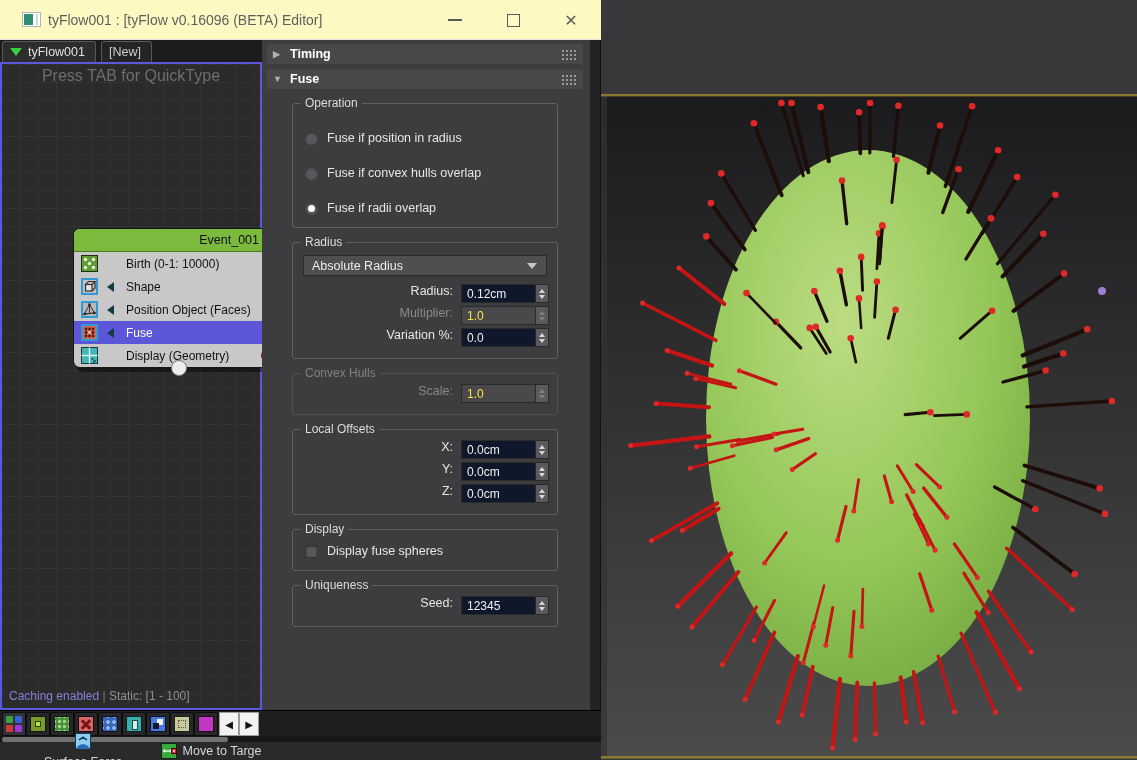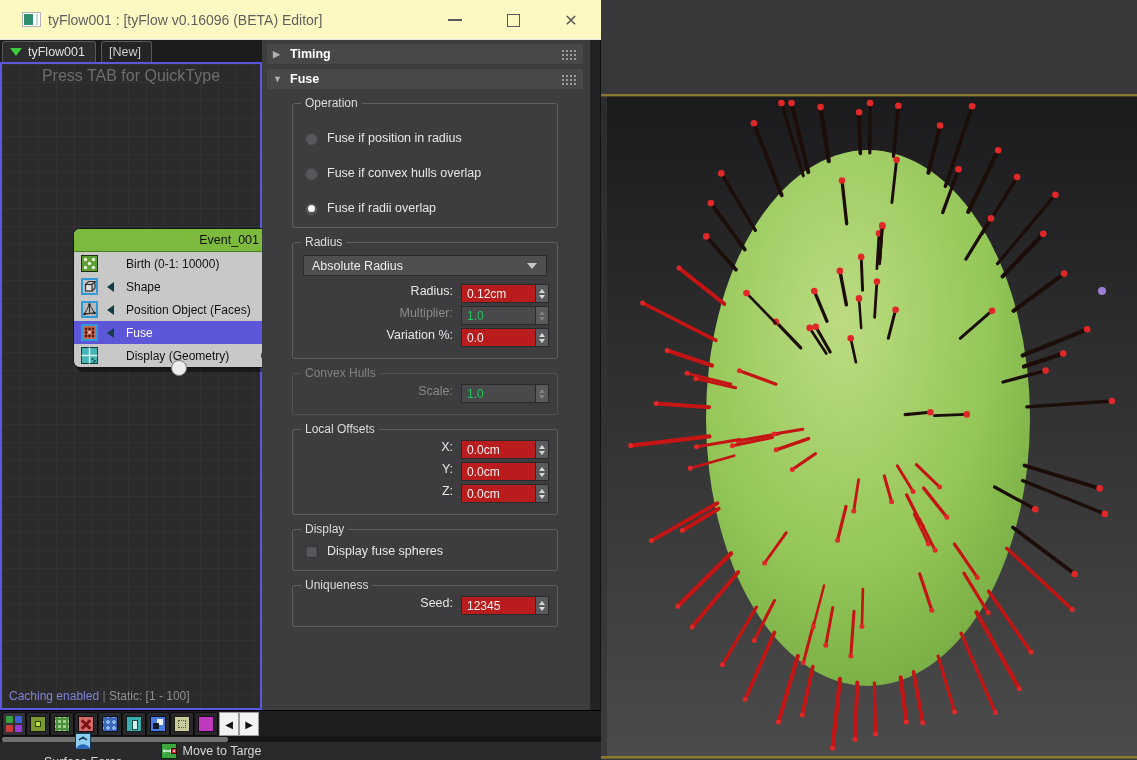--- a/index.html
+++ b/index.html
@@ -81,29 +81,29 @@
     box-shadow:inset 0 1px 2px rgba(0,0,0,.45); position:relative; flex-shrink:0; }
   .radio.sel::after { content:''; position:absolute; inset:3px; border-radius:50%; background:#fff; }
 
   .dropdown { height:21px; background:#4f4f52; border:1px solid #2a2a2a; display:flex; align-items:center;
     padding:0 8px; color:#ececec; font-size:12.5px; margin:2px 2px 8px 2px; position:relative; }
   .dd-arrow { position:absolute; right:9px; width:0; height:0;
     border-left:5px solid transparent; border-right:5px solid transparent; border-top:6px solid #c6c6c6; }
 
   .field-row { display:flex; align-items:flex-start; height:22px; }
   .field-label { flex:1; text-align:right; padding-right:8px; font-size:12.5px; color:#e6e6e6; }
-  .field { width:88px; height:19px; background:#b91c1c; border:1px solid #2a2a2a; display:flex; }
+  .field { width:88px; height:19px; background:#0f172a; border:1px solid #2a2a2a; display:flex; }
   .field-value { flex:1; padding-left:5px; font-size:12px; color:#f0f0f0; display:flex; align-items:center; }
   .spinner { width:13px; background:#5a5a5e; border-left:1px solid #2a2a2a; display:flex;
     flex-direction:column; align-items:center; justify-content:center; gap:2px; }
   .sp-up { width:0; height:0; border-left:3.5px solid transparent; border-right:3.5px solid transparent; border-bottom:4px solid #d8d8d8; }
   .sp-dn { width:0; height:0; border-left:3.5px solid transparent; border-right:3.5px solid transparent; border-top:4px solid #d8d8d8; }
   .field-row.disabled .field-label { color:#8a8a8a; }
   .field-row.disabled .field { background:#49494c; }
-  .field-row.disabled .field-value { color:#22c55e; }
+  .field-row.disabled .field-value { color:#fde047; }
   .field-row.disabled .sp-up { border-bottom-color:#808080; }
   .field-row.disabled .sp-dn { border-top-color:#808080; }
 
   .check-row { display:flex; align-items:center; height:22px; gap:9px; padding-left:4px;
     font-size:12.5px; color:#e6e6e6; }
   .checkbox { width:13px; height:13px; background:#58585c; border:1px solid #333;
     box-shadow:inset 0 1px 2px rgba(0,0,0,.45); flex-shrink:0; }
 
   
   .toolbar { position:absolute; left:0; top:710px; width:601px; height:26px; background:#1e1e1e;

